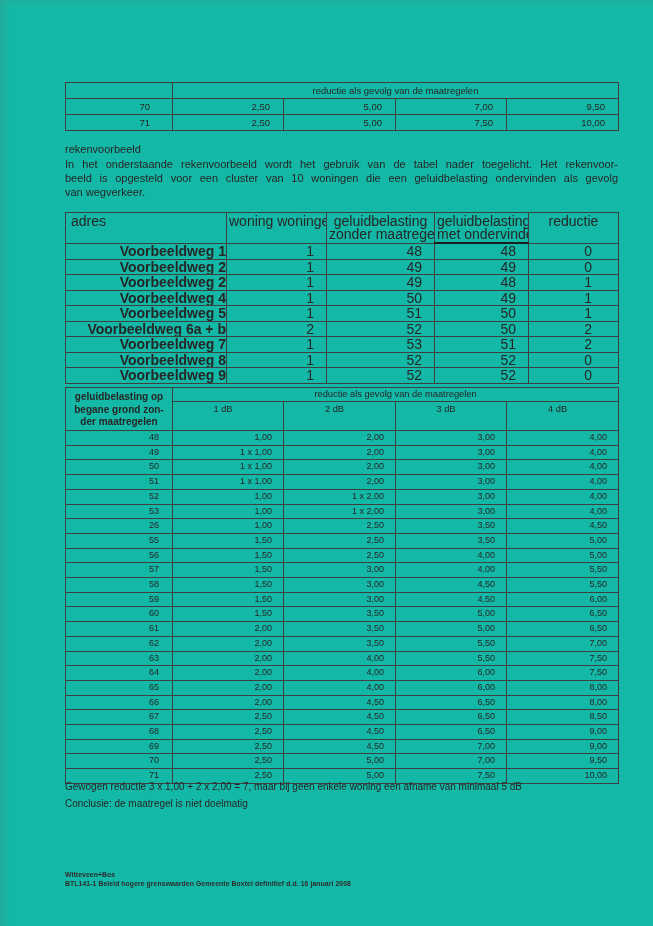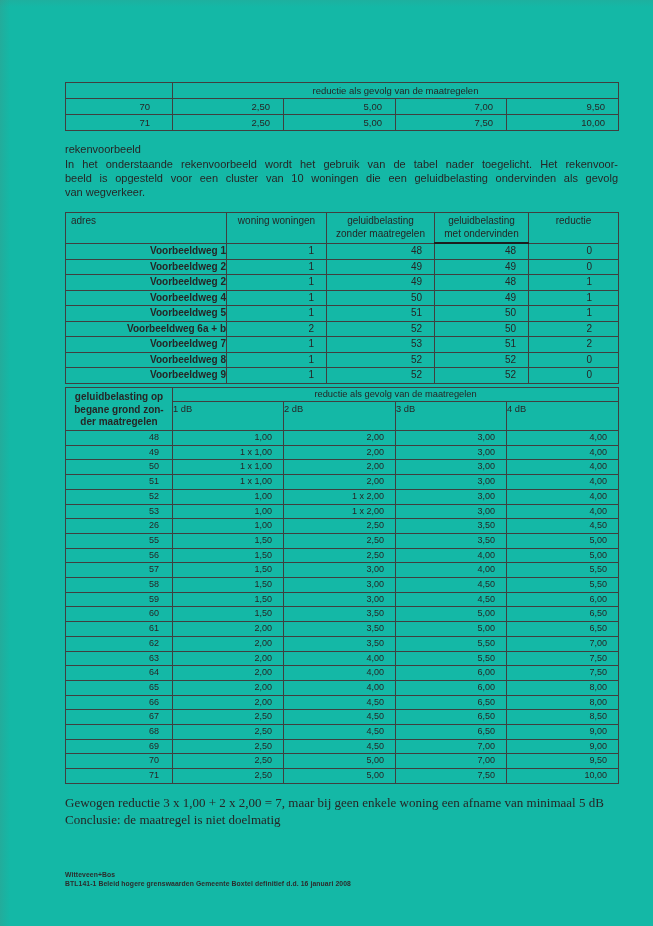--- a/index.html
+++ b/index.html
@@ -23,40 +23,40 @@
   .t1 td:first-child { padding-right:22px; }
   .t1 .spanh { text-align:center; padding:0; }
 
   
   .rv { position:absolute; left:65px; top:143px; width:553px; font-size:11px; }
   .rv .hd { font-weight:normal; line-height:13px; margin-bottom:2px; }
   .rv .ln { line-height:13.9px; }
   .rv .j { text-align:justify; text-align-last:justify; }
 
   
-  .t2 { left:65px; top:212px; width:553px; font-size:10px; }
+  .t2 { left:65px; top:212px; width:553px; font-size:14px; }
   .t2 thead td { height:27px; vertical-align:top; text-align:center; padding:2px 2px 0 2px; line-height:12.6px; }
   .t2 thead td.adres { text-align:left; padding-left:5px; }
   .t2 thead td.met { border-bottom:2.5px solid #1d1d1d; }
   .t2 tbody td { height:14.5px; line-height:14.5px; text-align:right; padding:0 12px 0 0; }
   .t2 tbody td:first-child { text-align:right; padding:0 0 0 5px;font-weight:bold; }
   .t2 tbody td:last-child { padding-right:26px; }
 
   
   .t3 { left:65px; top:387px; width:553px; font-size:9px; }
   .t3 thead td { border-bottom-width:1.8px; }
   .t3 .c1h { font-weight:bold; font-size:10px; text-align:center; vertical-align:top;
              padding-top:3px; line-height:12.6px; white-space:normal; }
   .t3 .spanh { height:13px; line-height:13px; text-align:center; font-size:9.3px; padding:0; }
-  .t3 .db { height:26px; vertical-align:top; text-align:left; padding:2px 10px 0 0; font-size:9.3px;margin-left:48px; }
+  .t3 .db { height:26px; vertical-align:top; text-align:center; padding:2px 10px 0 0; font-size:9.3px;margin-left:48px; }
   .t3 tbody td { height:13.7px; line-height:13.7px; text-align:right; padding:0 11px 0 0; }
   .t3 tbody td:first-child { padding-right:13px; }
 
   
-  .concl { position:absolute; left:65px; top:794px; width:553px; font-size:13px; line-height:17px;font-family:Liberation Serif, serif; }
+  .concl { position:absolute; left:65px; top:778px; width:553px; font-size:10px; line-height:17px; }
 
   
   .footer { position:absolute; left:65px; top:871px; font-size:6.8px; font-weight:bold;
             line-height:8.8px; letter-spacing:0.1px; color:#2c2c2c; }
 </style>
 </head>
 <body>
 
 <div id="page">
   <div class="scan-left"></div>

